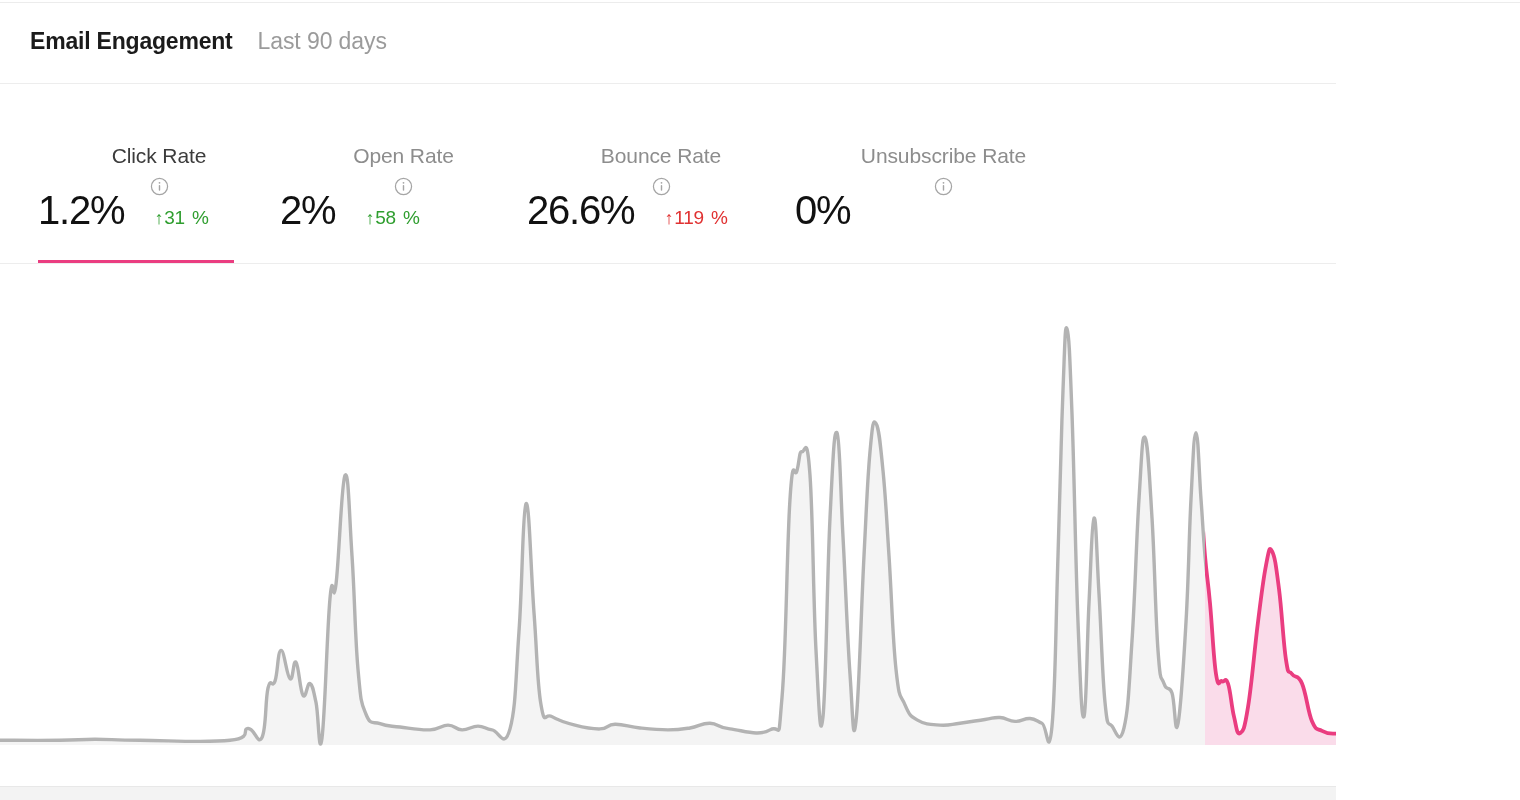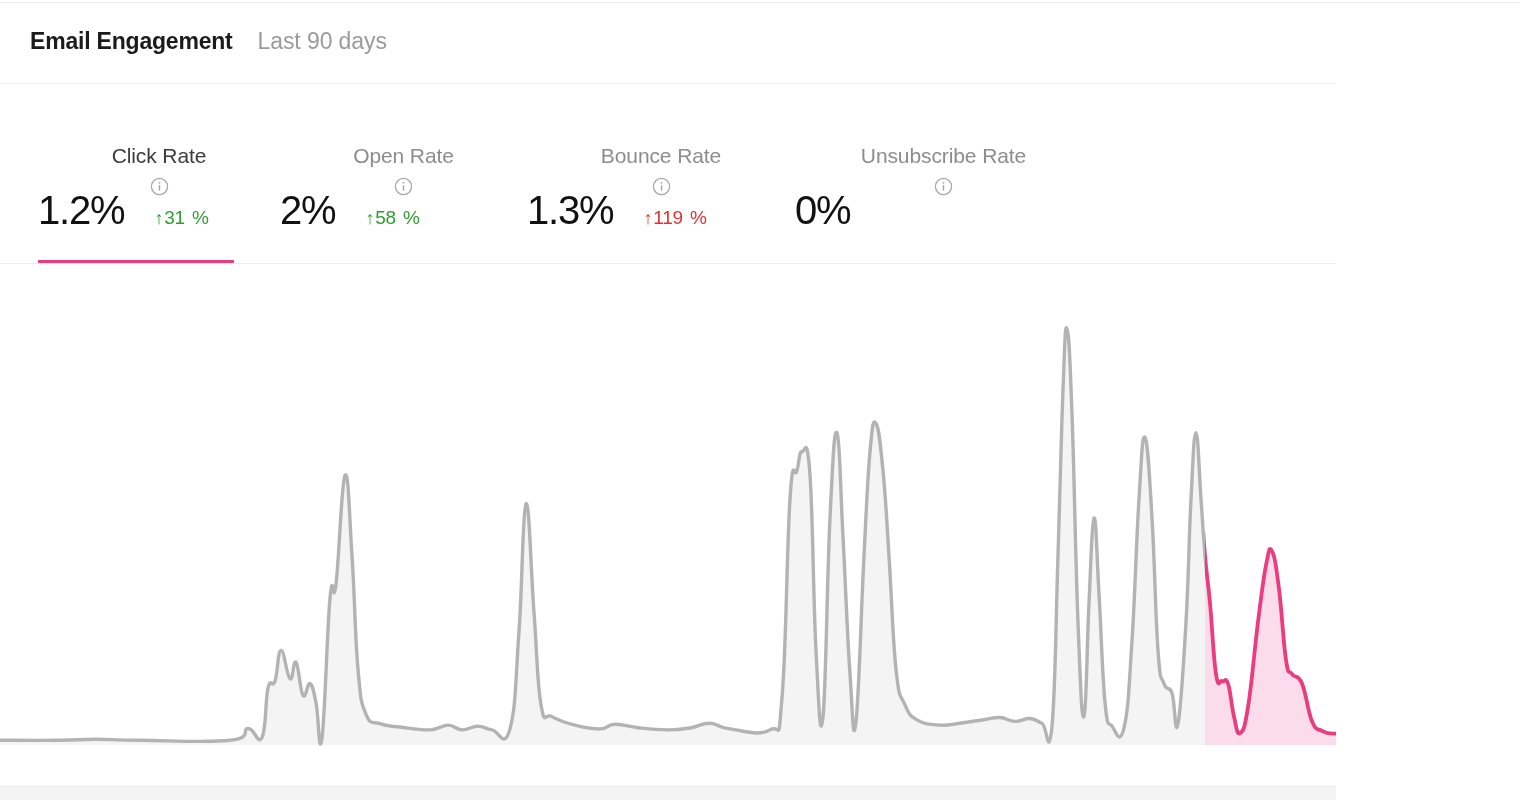--- a/index.html
+++ b/index.html
@@ -230,21 +230,21 @@
         <span class="metric-label">Bounce Rate</span>
         <span>
           <svg class="info-icon" viewBox="0 0 20 20" aria-hidden="true">
             <circle cx="10" cy="10" r="8.5" fill="none" stroke="#a5a5a5" stroke-width="1.3"></circle>
             <circle cx="10" cy="6.1" r="0.95" fill="#a5a5a5"></circle>
             <rect x="9.25" y="8.4" width="1.5" height="6" rx="0.7" fill="#a5a5a5"></rect>
           </svg>
         </span>
       </div>
       <div class="metric-body">
-        <span class="metric-value">1.3%</span>
+        <span class="metric-value">26.6%</span>
         <span class="metric-delta up-bad">
           <span class="delta-arrow">↑</span><span>119</span>&nbsp;<span class="delta-pct">%</span>
         </span>
       </div>
 
     </div>
 
     <div class="metric m-unsubscribe">
       <div class="metric-head">
         <span class="metric-label">Unsubscribe Rate</span>

